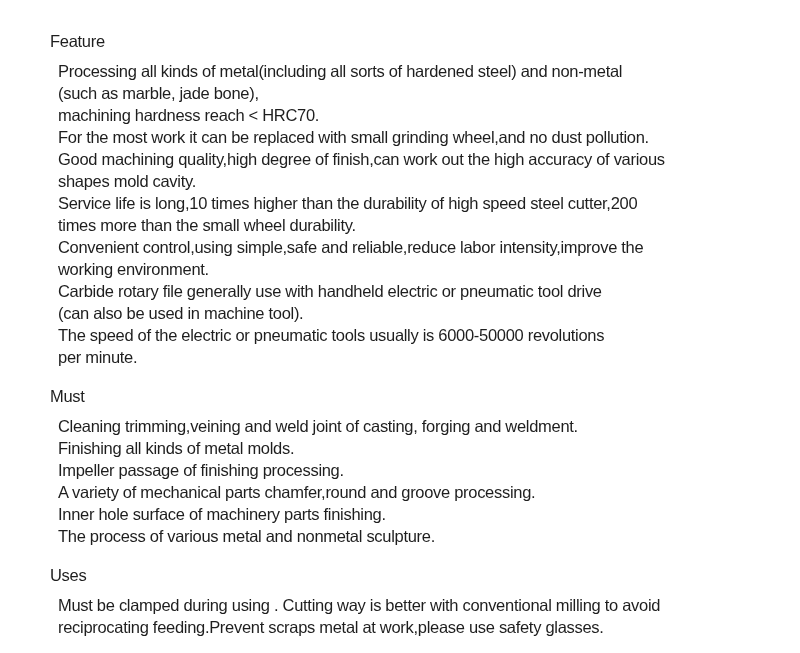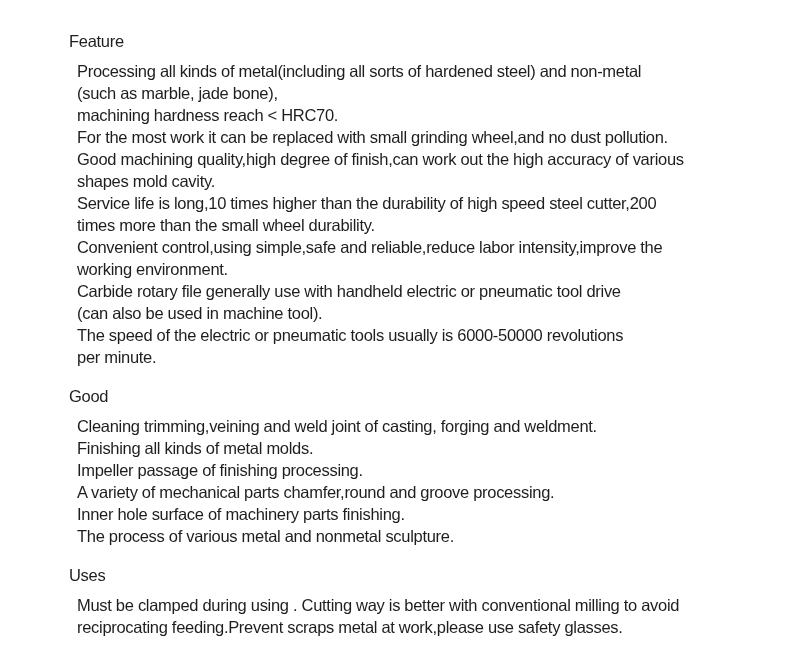--- a/index.html
+++ b/index.html
@@ -9,21 +9,21 @@
   }
   body {
     width: 800px;
     height: 653px;
     overflow: hidden;
   }
   .page {
     box-sizing: border-box;
     width: 800px;
     height: 653px;
-    padding: 30px 28px 0 69px;
+    padding: 30px 28px 0 50px;
     background: #ffffff;
     font-family: "Liberation Sans", sans-serif;
     font-size: 16.5px;
     line-height: 22px;
     letter-spacing: -0.3px;
     color: #1e1e1e;
   }
   .sec-title {
     font-size: 16.5px;
     font-weight: 400;
@@ -57,21 +57,21 @@
 times more than the small wheel durability.
 Convenient control,using simple,safe and reliable,reduce labor intensity,improve the
 working environment.
 Carbide rotary file generally use with handheld electric or pneumatic tool drive
 (can also be used in machine tool).
 The speed of the electric or pneumatic tools usually is 6000-50000 revolutions
 per minute.</div>
   </section>
 
   <section class="sec gap">
-    <div class="sec-title">Good</div>
+    <div class="sec-title">Must</div>
     <div class="sec-body">Cleaning trimming,veining and weld joint of casting, forging and weldment.
 Finishing all kinds of metal molds.
 Impeller passage of finishing processing.
 A variety of mechanical parts chamfer,round and groove processing.
 Inner hole surface of machinery parts finishing.
 The process of various metal and nonmetal sculpture.</div>
   </section>
 
   <section class="sec gap">
     <div class="sec-title">Uses</div>

